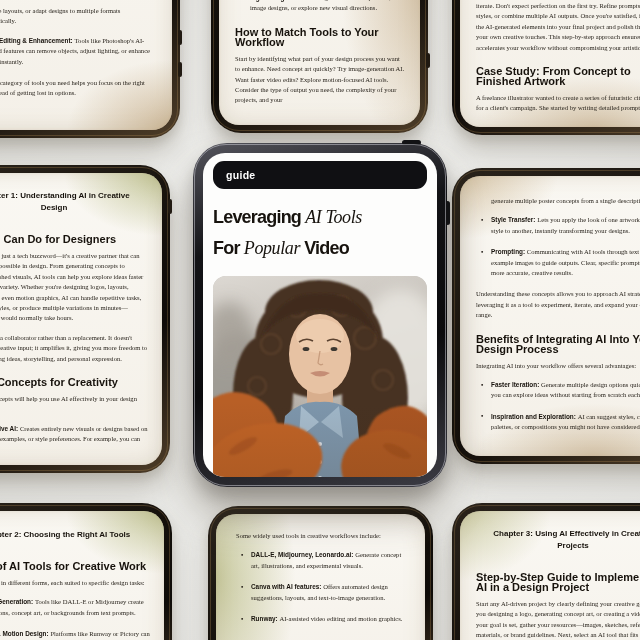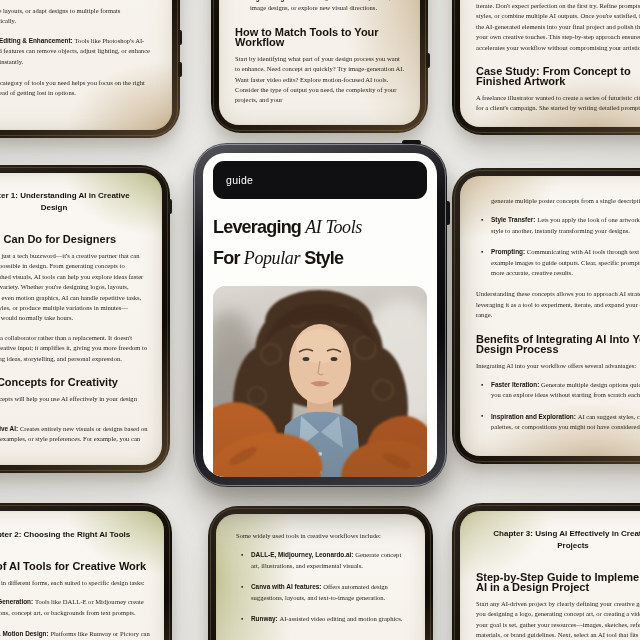--- a/index.html
+++ b/index.html
@@ -45,22 +45,22 @@
   .tablet.center{
     padding:10px;border-radius:34px;
     background:linear-gradient(165deg,#54545c 0%,#131316 28%,#0a0a0c 62%,#3c3c44 100%);
     box-shadow:0 26px 40px rgba(70,60,45,.38), 0 10px 16px rgba(0,0,0,.18);
   }
   .tablet.center::after{border:1.5px solid rgba(215,215,224,.5);inset:1px;border-radius:32px;}
   .page.cover{
     background:#fdfdfc;border-radius:22px;box-shadow:none;padding:8px 10px;box-sizing:border-box;
   }
   .badge{
-    height:38px;border-radius:11px;background:#101013;display:flex;align-items:center;
-    padding-left:13px;box-sizing:border-box;
+    height:28px;border-radius:11px;background:#101013;display:flex;align-items:center;
+    padding-left:13px;box-sizing:border-box;font-weight:bold;
   }
   .badge span{color:#ffffff;font-size:10.5px;letter-spacing:.3px;}
   .cover-title{
     margin-top:13px;height:62px;color:#17130e;
     font-size:18px;line-height:31px;white-space:nowrap;
   }
   .ts{font-family:"Liberation Sans",sans-serif;font-weight:bold;letter-spacing:-0.8px;}
   .ti{font-family:"Liberation Serif",serif;font-style:italic;letter-spacing:-0.4px;}
   .photo{margin-top:12px;height:208px;border-radius:13px;overflow:hidden;position:relative;background:#c9c5bf;}
   .photo svg{display:block;width:100%;height:100%;}
@@ -168,21 +168,21 @@
 
 <div class="tablet center" style="left:193px;top:143px;width:254px;height:344px;">
   <div class="edge-button"></div>
   <div class="edge-button2"></div>
   <div class="page cover">
     <div class="badge">
       <span>guide</span>
     </div>
     <div class="cover-title">
         <div><span class="ts">Leveraging </span><span class="ti">AI Tools</span></div>
-        <div><span class="ts">For </span><span class="ti">Popular</span><span class="ts"> Style</span></div>
+        <div><span class="ts">For </span><span class="ti">Popular</span><span class="ts"> Video</span></div>
       </div>
     <div class="photo">
       <svg viewBox="0 0 214 208" preserveAspectRatio="xMidYMid slice" aria-hidden="true">
         <defs>
           <linearGradient id="bgG" x1="0" y1="0" x2="0.3" y2="1">
             <stop offset="0" stop-color="#dcd8d2"></stop>
               <stop offset="1" stop-color="#aaa49c"></stop>
           </linearGradient>
           <linearGradient id="vig" x1="0" y1="0" x2="0" y2="1">
             <stop offset="0.6" stop-color="rgba(60,40,20,0)"></stop>

